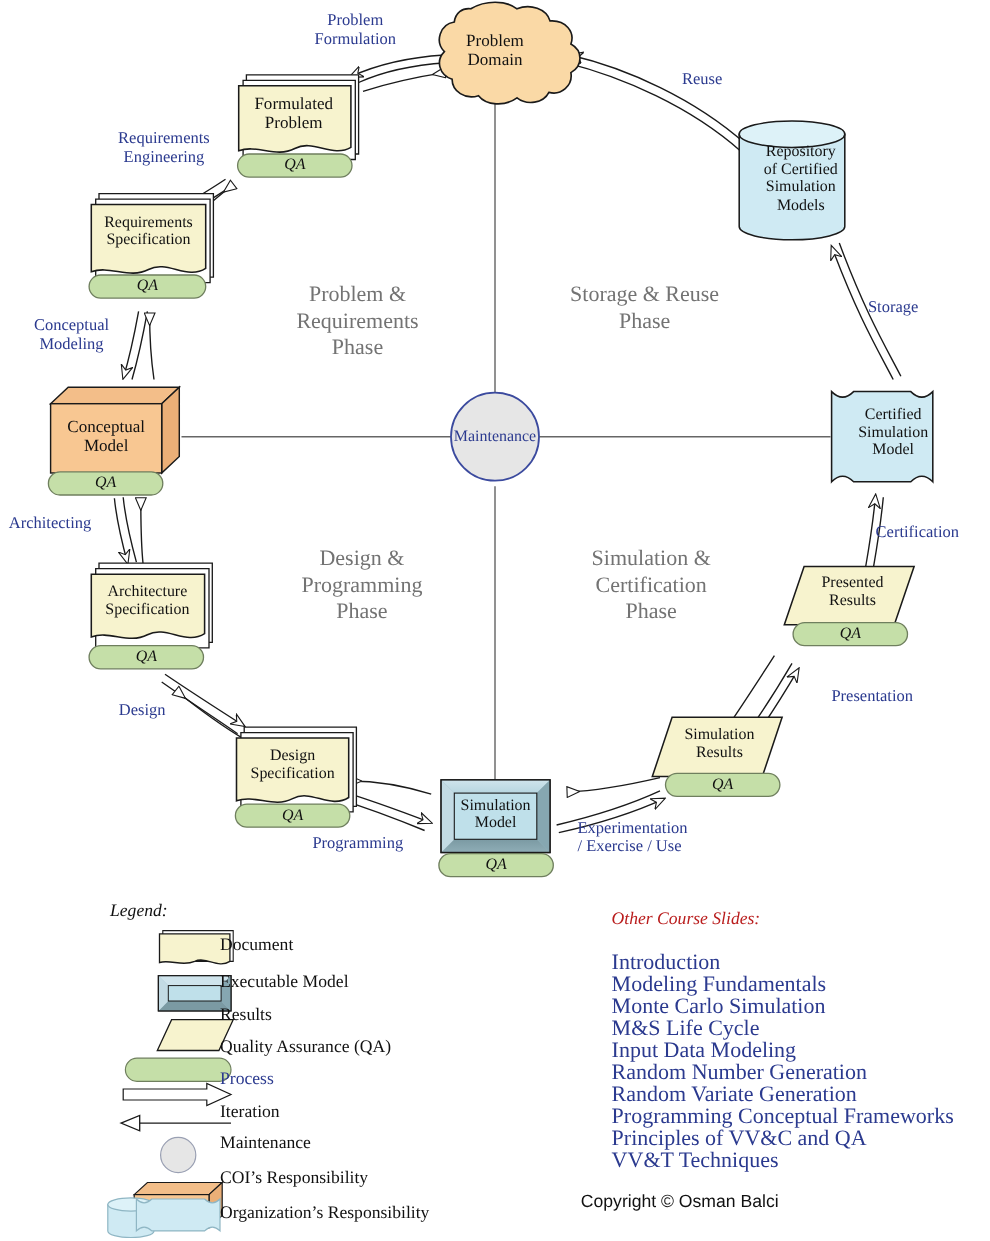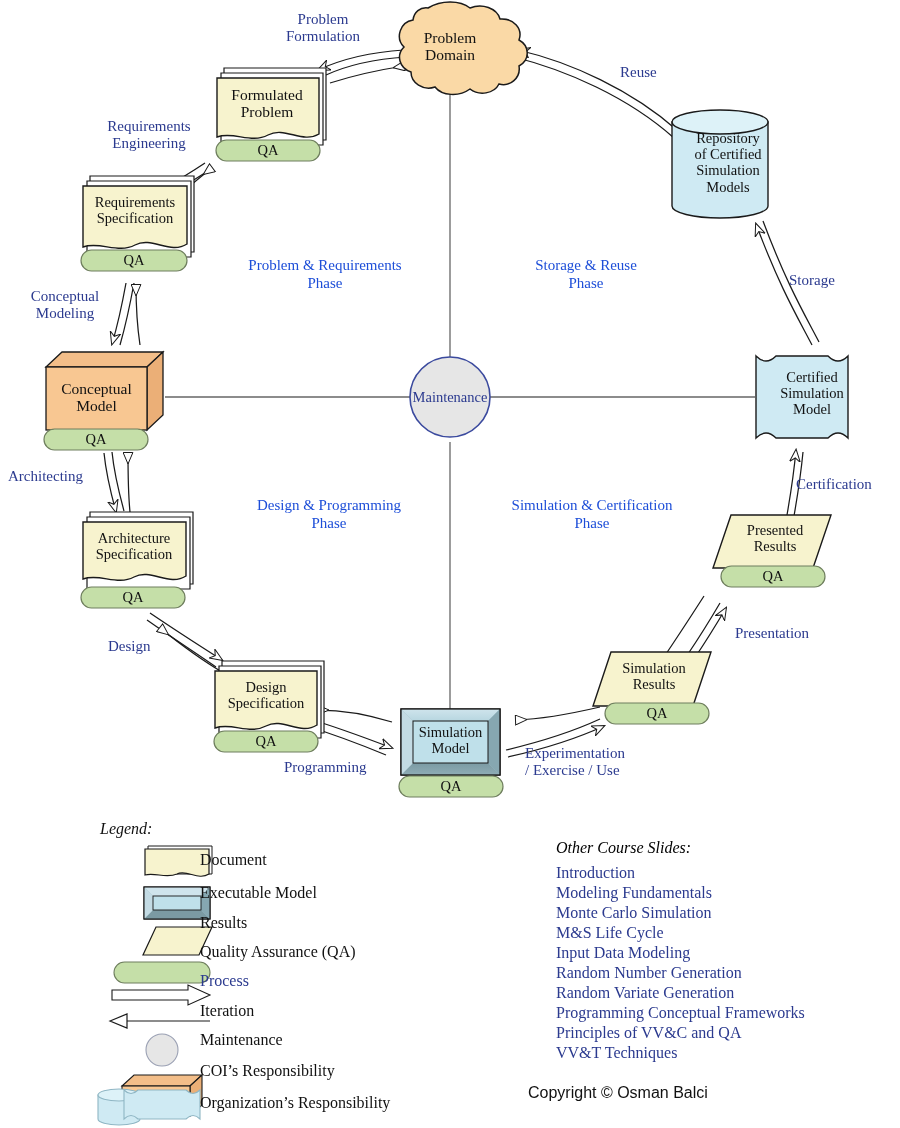--- a/index.html
+++ b/index.html
@@ -8,33 +8,33 @@
        color:#111;overflow:hidden;}
   #stage{position:absolute;left:0;top:0;width:900px;height:1128px;}
   svg{position:absolute;left:0;top:0;}
 
   
   .nodelabel{position:absolute;text-align:center;line-height:1.12;
              font-size:15.5px;color:#111;pointer-events:none;}
   .nodelabel.sm{font-size:14.5px;}
   .proc{position:absolute;color:#2b3a8f;font-size:15px;text-align:center;
         line-height:1.15;}
-  .phase{position:absolute;color:#1d4ed8;font-size:15px;text-align:center;
+  .phase{position:absolute;color:#737373;font-size:20px;text-align:center;
          line-height:1.2;}
   .qa{position:absolute;text-align:center;font-size:14.5px;color:#111;
-      line-height:1;}
+      line-height:1;font-style:italic;}
   .maint{position:absolute;font-size:14.5px;color:#2b3a8f;text-align:center;}
 
   
   .legend-title{position:absolute;font-style:italic;font-size:16px;color:#111;text-align:center;}
   .legend-text{position:absolute;font-size:16px;color:#111;white-space:nowrap;}
   .legend-text.blue{color:#2b3a8f;}
 
-  .slides-title{position:absolute;font-style:italic;font-size:16px;color:#000000;margin-top:12px;}
-  .slide-item{position:absolute;font-size:16px;color:#2b3a8f;white-space:nowrap;}
+  .slides-title{position:absolute;font-style:italic;font-size:16px;color:#b91c1c;}
+  .slide-item{position:absolute;font-size:20px;color:#2b3a8f;white-space:nowrap;}
   .copyright{position:absolute;font-size:16px;color:#111;
              font-family:"Liberation Sans","DejaVu Sans",sans-serif;white-space:nowrap;}
 </style>
 </head>
 <body>
 
 <div id="stage">
 
 <svg width="900" height="1128" viewBox="0 0 900 1128">
   <defs>
@@ -314,21 +314,21 @@
 <div class="proc" style="left:108px;top:638px;width:80px;text-align:left;">
   <span>Design</span>
 </div>
 <div class="proc" style="left:284px;top:759px;width:110px;text-align:left;">
   <span>Programming</span>
 </div>
 <div class="proc" style="left:525px;top:745px;width:146px;text-align:left;">
   <div>Experimentation</div>
   <div>/ Exercise / Use</div>
 </div>
-<div class="proc" style="left:714px;top:625px;width:116px;text-align:center;">
+<div class="proc" style="left:714px;top:625px;width:116px;text-align:right;">
   <span>Presentation</span>
 </div>
 <div class="proc" style="left:796px;top:476px;width:100px;text-align:left;">
   <span>Certification</span>
 </div>
 <div class="proc" style="left:789px;top:272px;width:80px;text-align:left;">
   <span>Storage</span>
 </div>
 <div class="proc" style="left:620px;top:64px;width:70px;text-align:left;">
   <span>Reuse</span>

